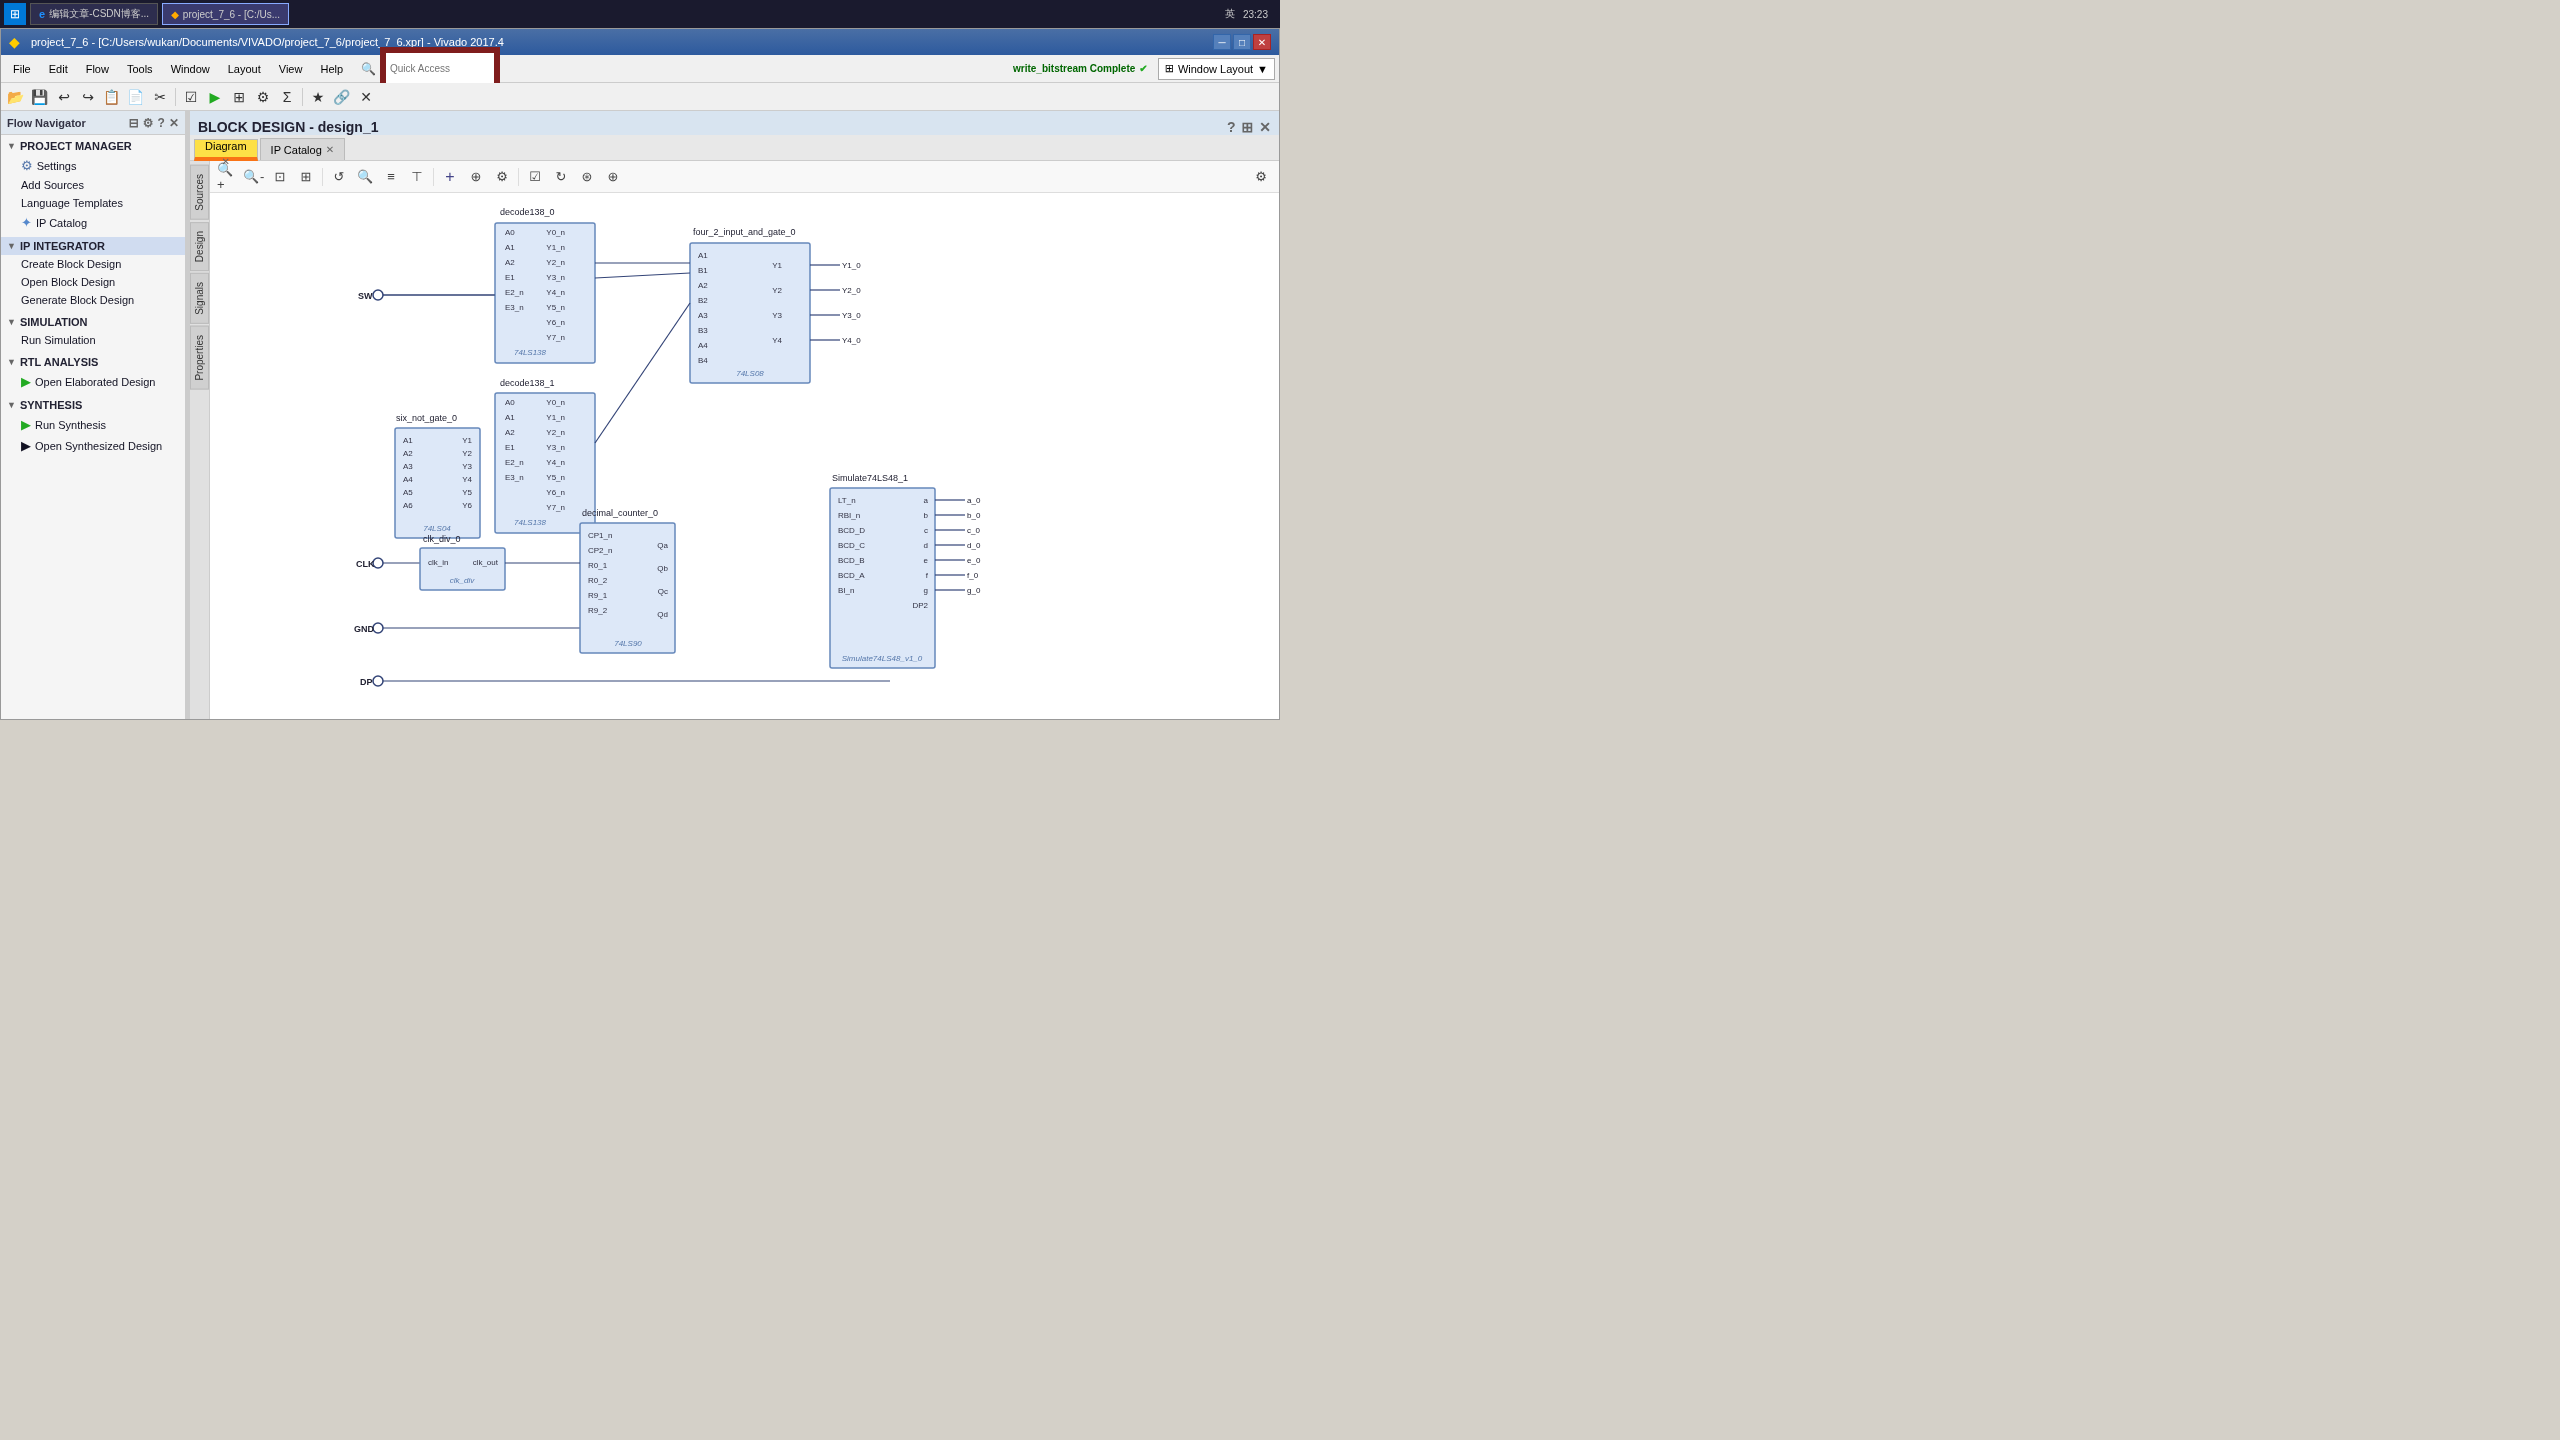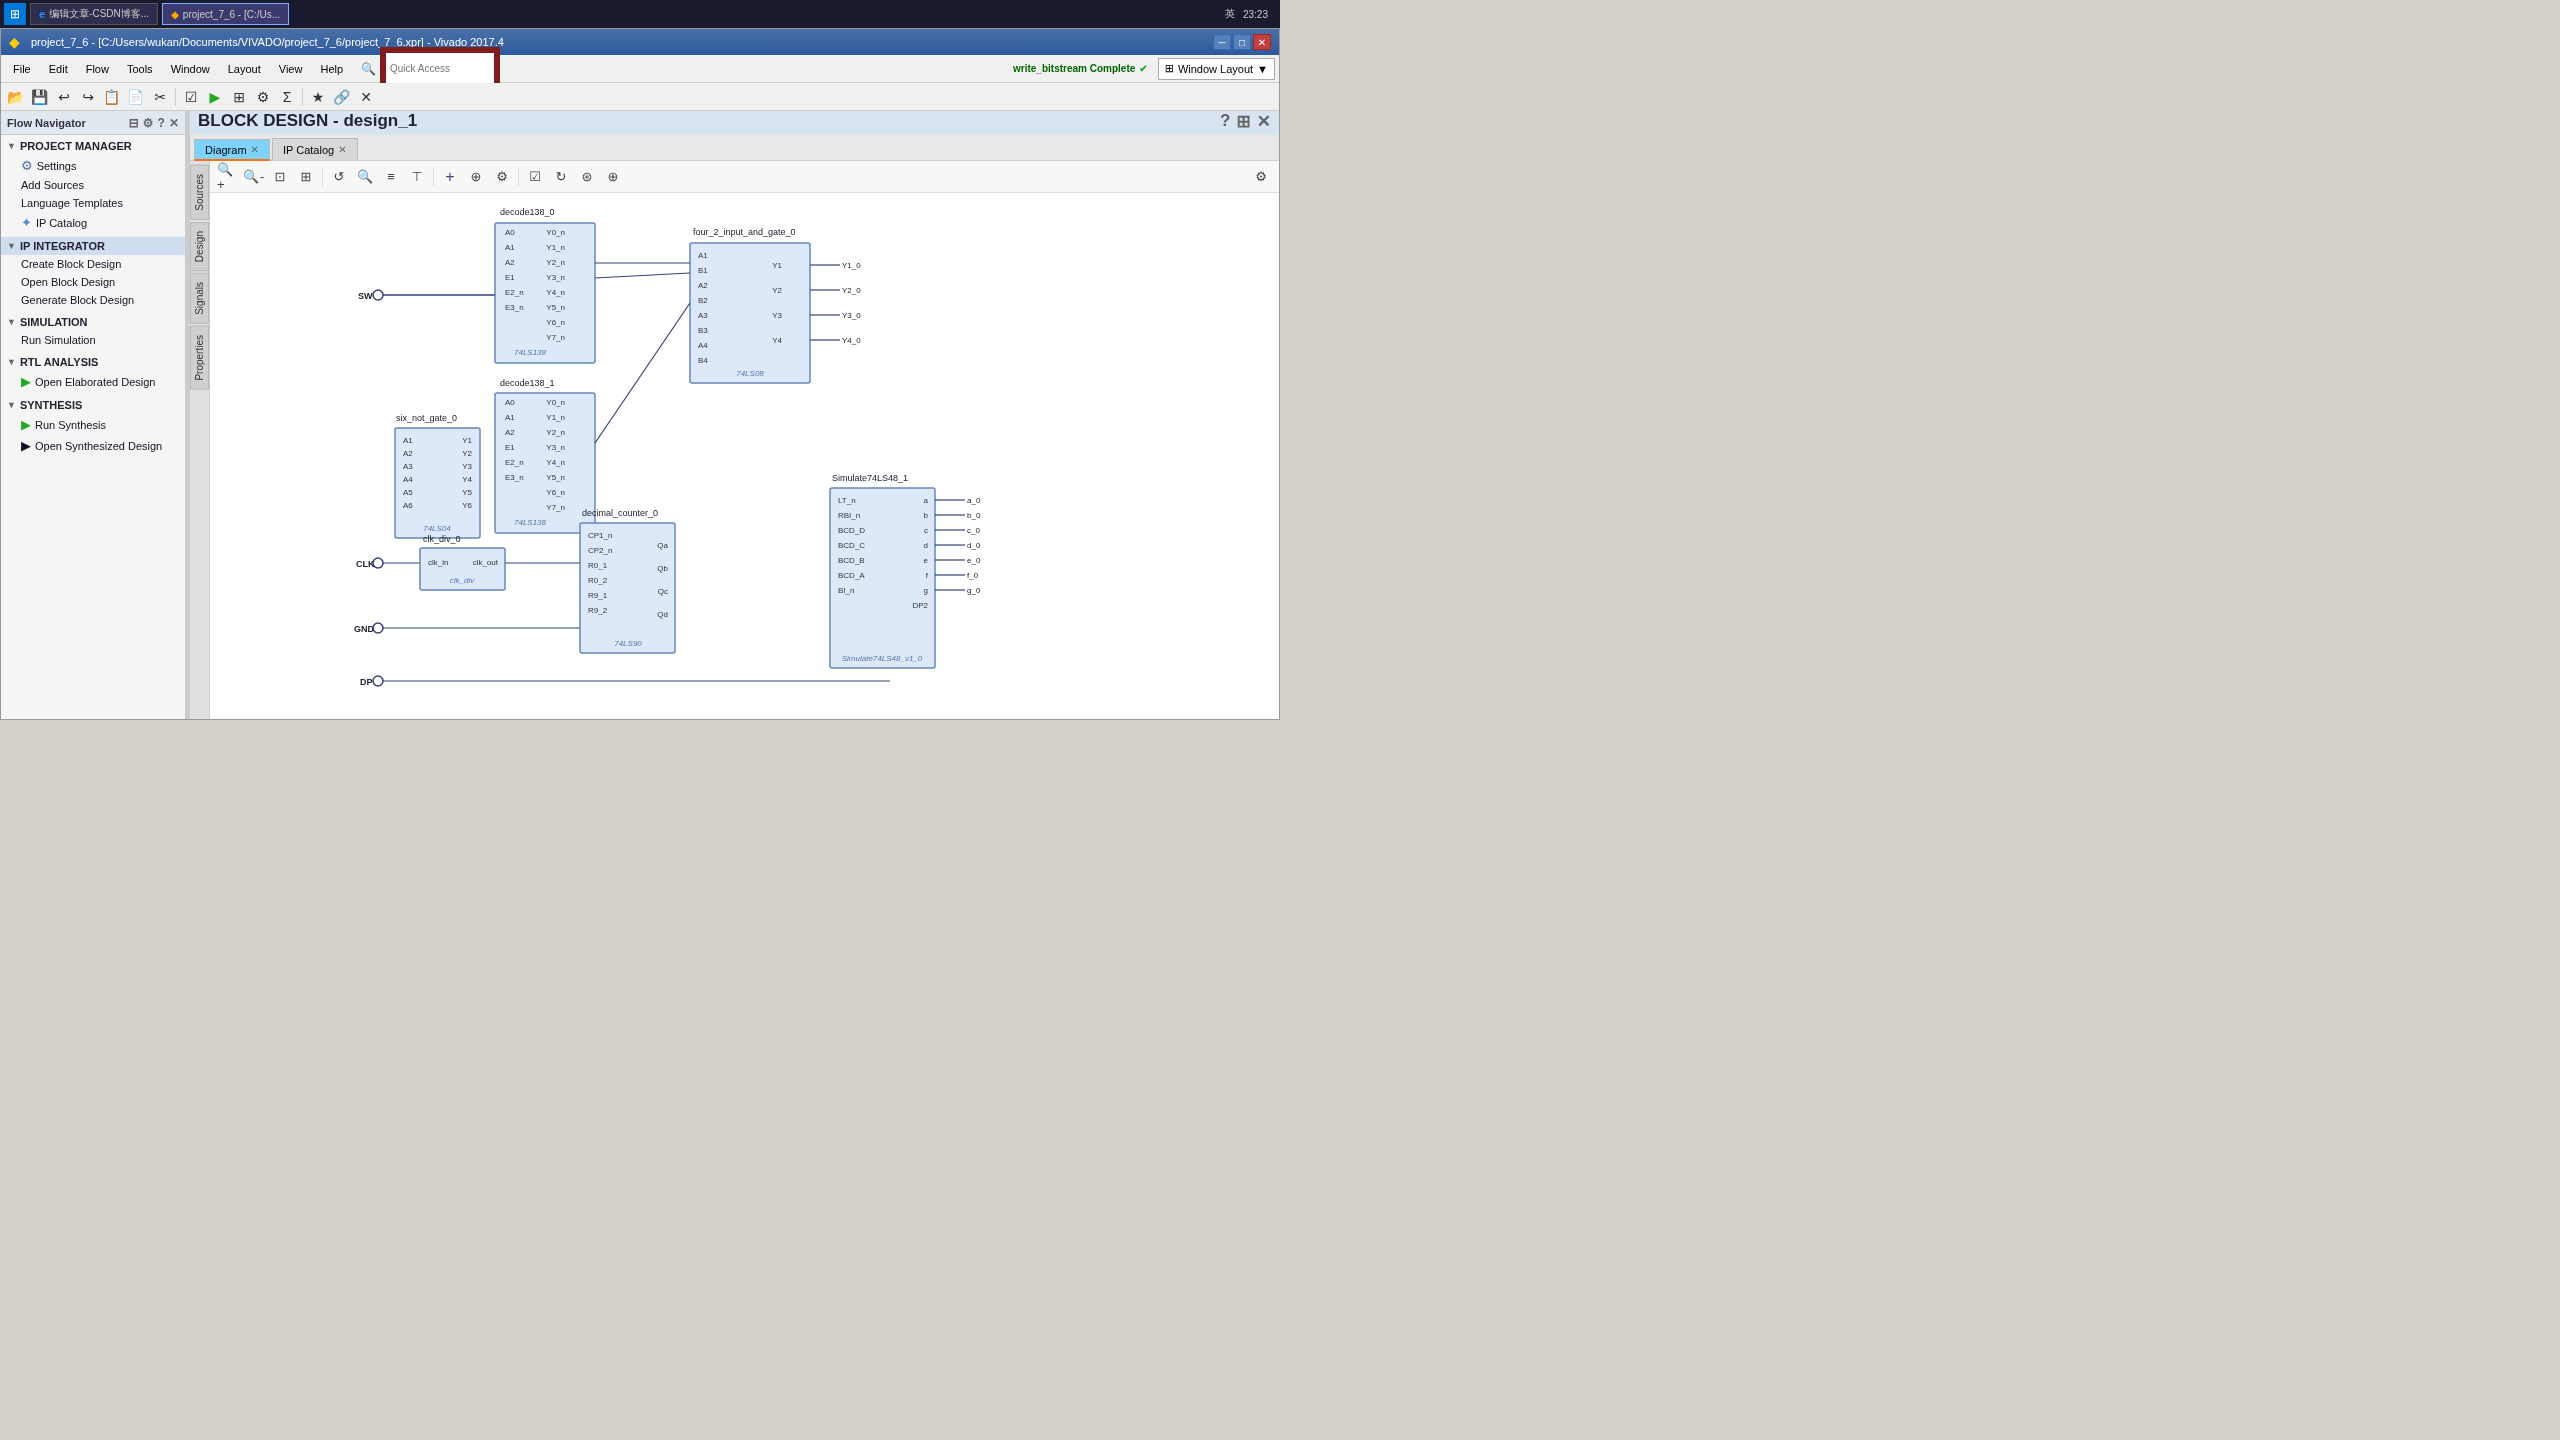--- a/index.html
+++ b/index.html
@@ -53,29 +53,29 @@
     .nav-section-header .arrow { font-size: 9px; color: #666; }
     .nav-item { padding: 3px 20px; cursor: pointer; font-size: 11px; color: #112; display: flex; align-items: center; gap: 4px; }
     .nav-icon { font-size: 13px; }
     .nav-gear { color: #5577aa; }
     .nav-play { color: #22aa22; }
 
     
     .content-area { flex: 1; display: flex; flex-direction: column; overflow: hidden; }
 
     
-    .bd-header { height: 24px; background: #d8e4f0; border-bottom: 1px solid #aabb cc; display: flex; align-items: flex-start; padding: 0 8px; font-size: 17px; font-weight: bold; color: #223; gap: 25px; }
+    .bd-header { height: 24px; background: #d8e4f0; border-bottom: 1px solid #aabb cc; display: flex; align-items: flex-end; padding: 0 8px; font-size: 14px; font-weight: bold; color: #223; gap: 25px; }
     .bd-header-controls { margin-left: auto; display: flex; gap: 6px; }
     .bd-header-controls span { cursor: pointer; color: #666; }
 
     
     .tabs-container { display: flex; flex-direction: column; flex: 1; overflow: hidden; }
     .tabs-bar { height: 26px; background: #e8e8e8; border-bottom: 1px solid #ccc; display: flex; align-items: flex-end; padding: 0 4px; }
     .tab { height: 22px; padding: 0 10px; border: 1px solid #bbb; border-bottom: none; background: #d8d8d8; cursor: pointer; font-size: 11px; display: flex; align-items: center; gap: 4px; margin-right: 2px; }
-    .tab.active { background: #7dd3fc; border-bottom: 2px solid #f97316; margin-bottom: -1px; z-index: 1; }
+    .tab.active { background: #fde047; border-bottom: 4px solid #f97316; margin-bottom: -1px; z-index: 1; flex-direction: column; }
     .tab-close { font-size: 10px; color: #666; cursor: pointer; }
 
     
     .diagram-area { display: flex; flex: 1; overflow: hidden; }
     .side-tabs { width: 20px; background: #e0e0e0; border-right: 1px solid #ccc; display: flex; flex-direction: column; align-items: center; padding-top: 4px; gap: 2px; }
     .side-tab { writing-mode: vertical-rl; transform: rotate(180deg); font-size: 10px; padding: 8px 3px; cursor: pointer; color: #333; background: #d0d0d0; border: 1px solid #bbb; }
 
     
     .diagram-canvas { flex: 1; background: white; position: relative; overflow: hidden; }
     .diagram-toolbar { height: 32px; background: #f8f8f8; border-bottom: 1px solid #ddd; display: flex; align-items: center; padding: 0 6px; gap: 2px; }

